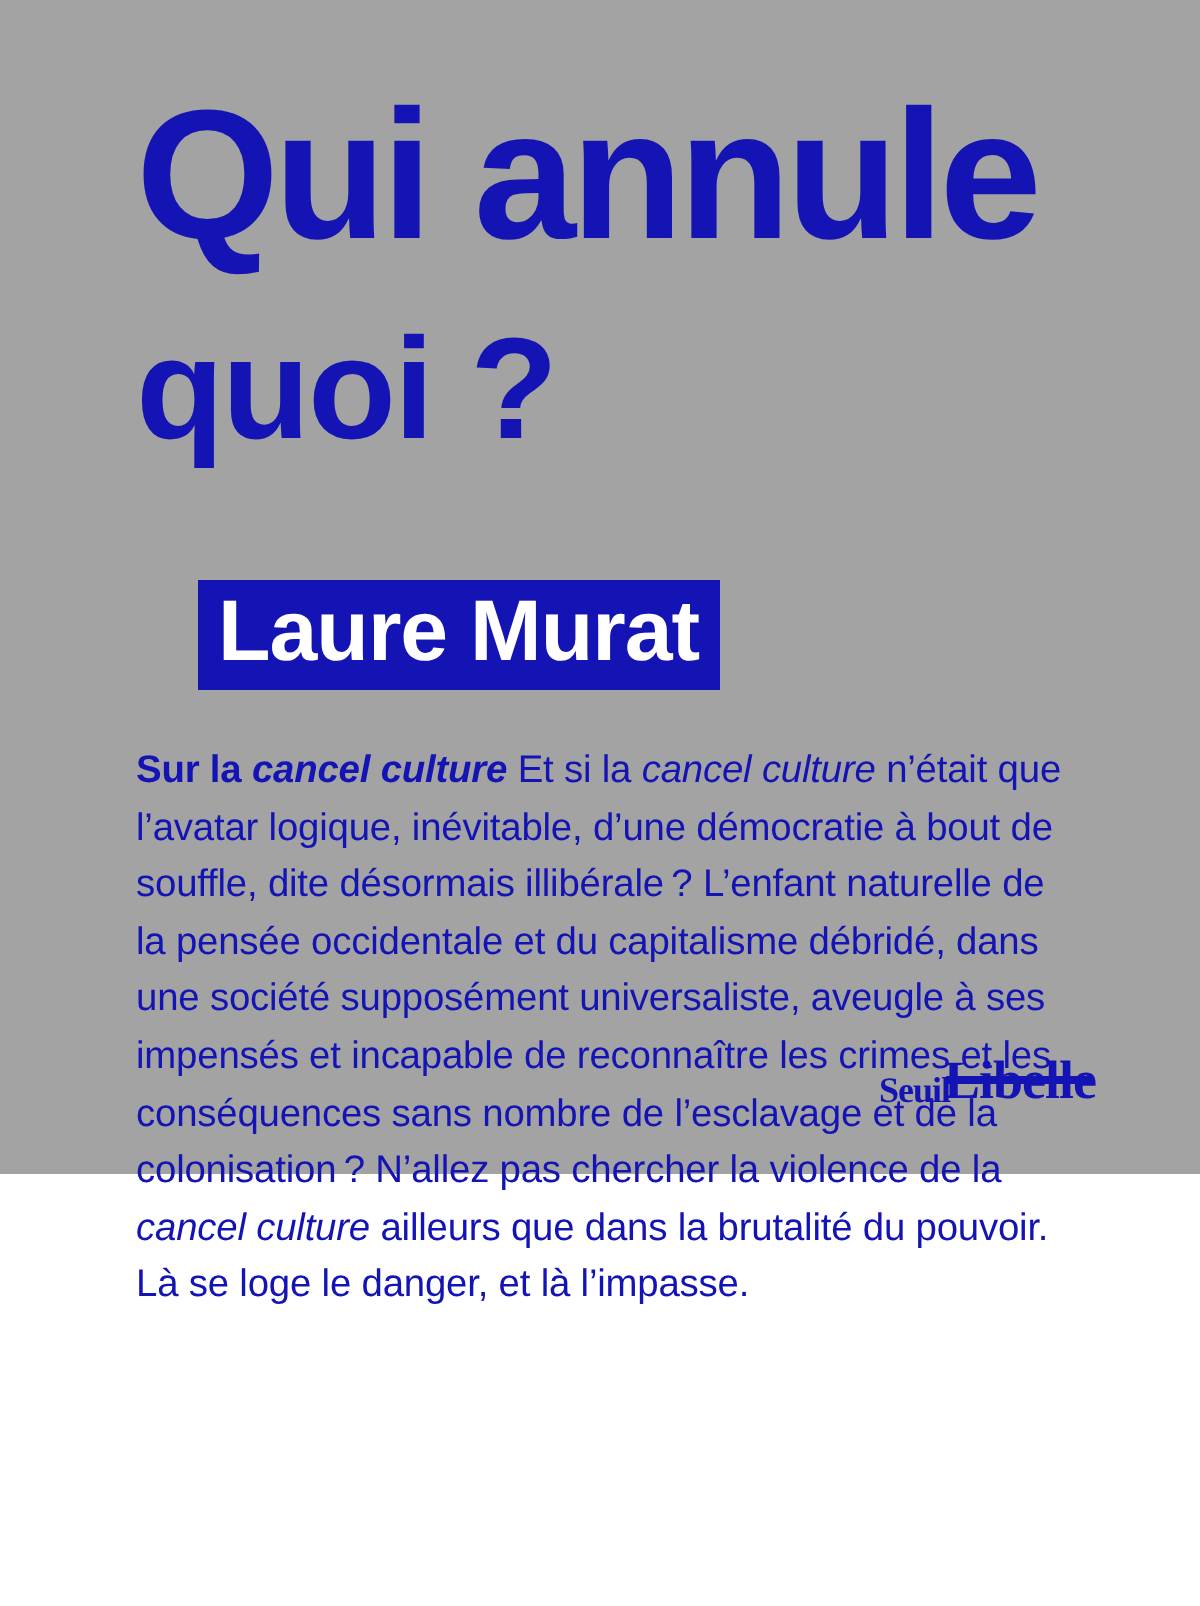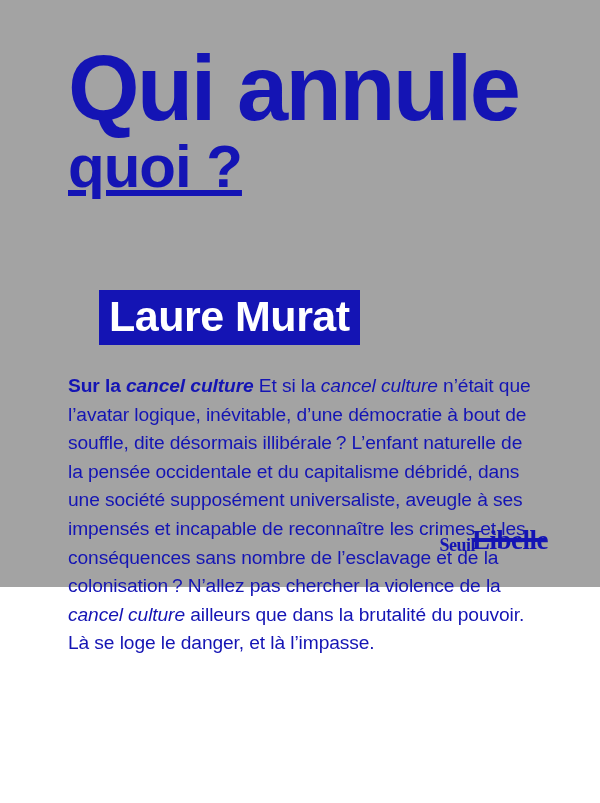--- a/index.html
+++ b/index.html
@@ -31,24 +31,23 @@
     font-weight: bold;
     font-size: 93px;
     line-height: 0.97;
     letter-spacing: -2.5px;
     white-space: nowrap;
   }
   .title-line-1 {
     font-size: 92px;
   }
   .title-line-2 {
-    font-size: 60px;
-    margin-top: 5px;
+    font-size: 72px;
+    margin-top: 28px;
     letter-spacing: -1px;
-    text-decoration: underline;
   }
   .author-wrap {
     position: absolute;
     left: 68px;
     top: 290px;
     padding-left: 31px;
   }
   .author {
     display: inline-block;
     background: #1414b4;

